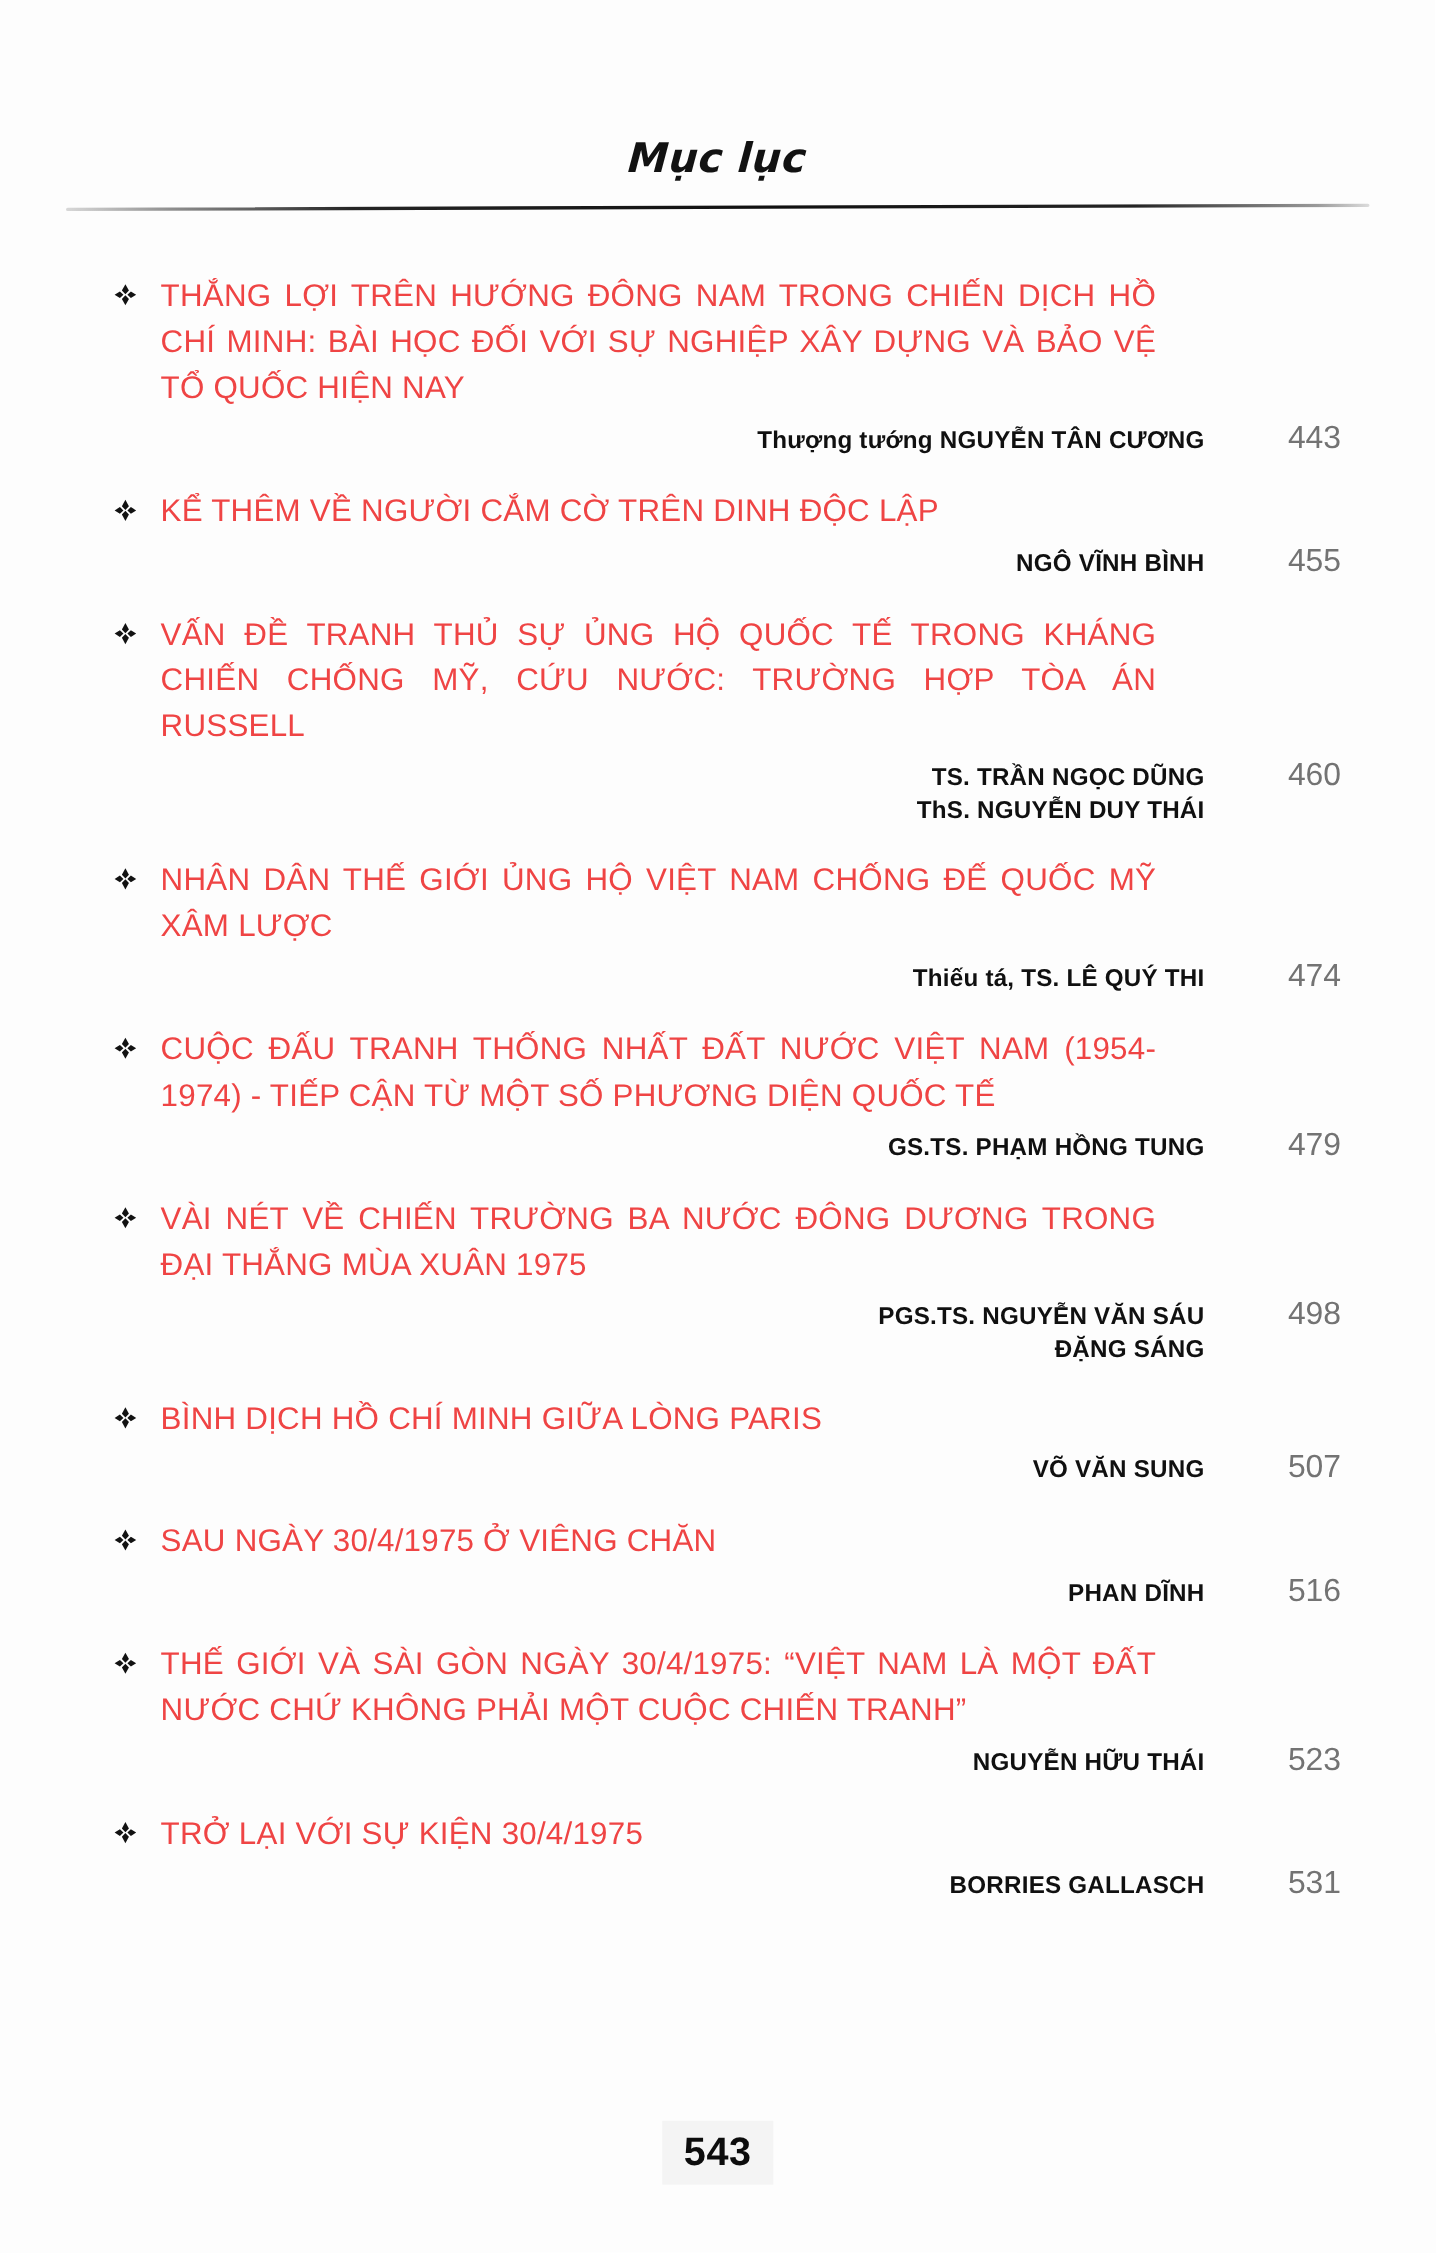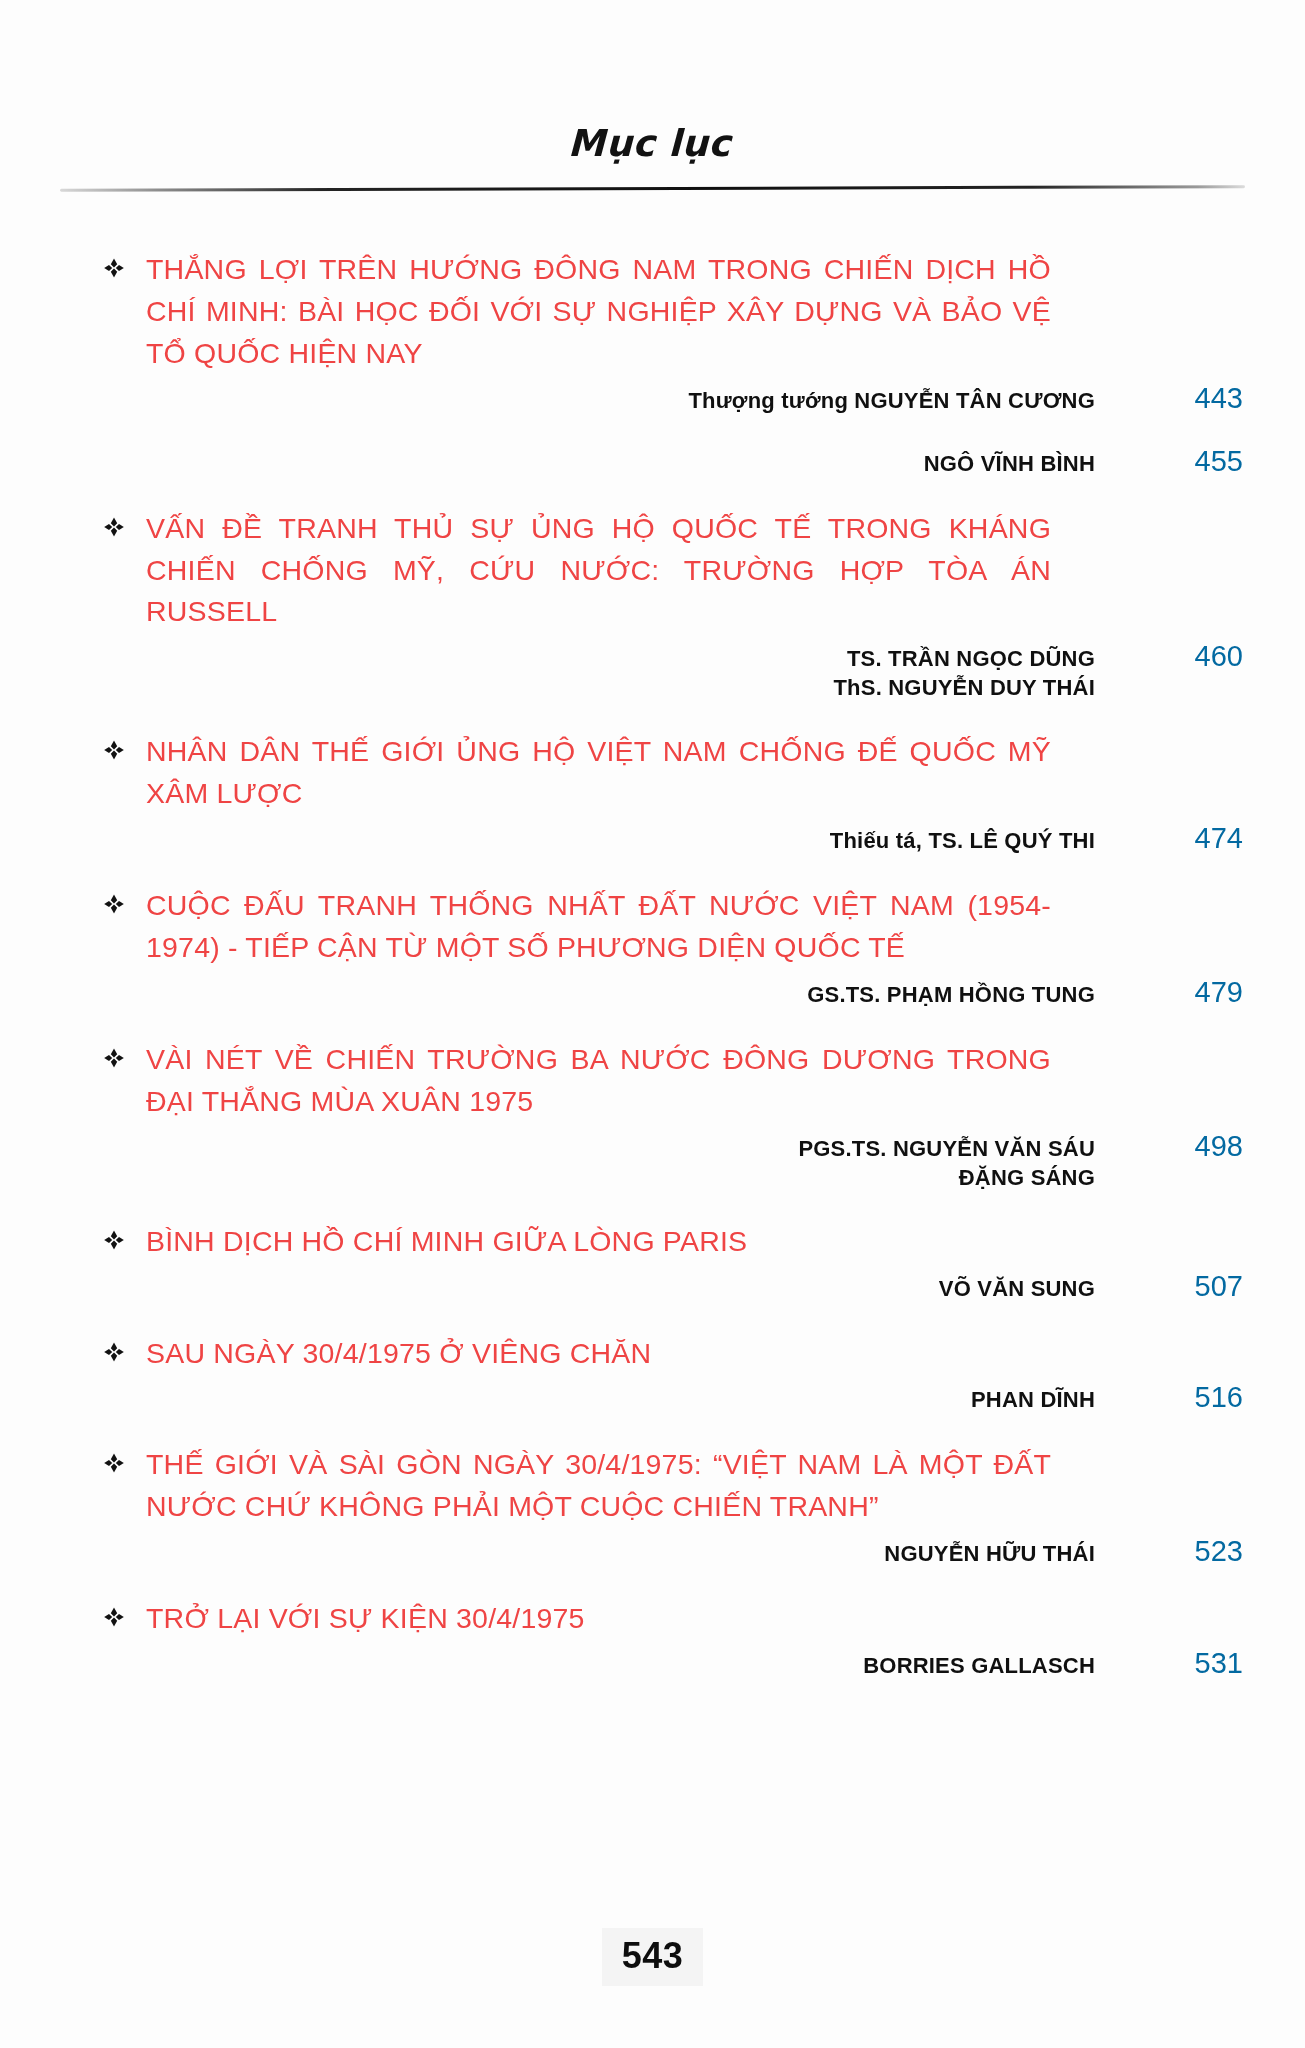--- a/index.html
+++ b/index.html
@@ -99,25 +99,25 @@
     padding-right: 52px;
     font-family: "Liberation Sans", sans-serif;
     font-weight: bold;
     font-size: 22px;
     letter-spacing: 0.2px;
     color: #101010;
     white-space: nowrap;
   }
   .pageno {
     flex: 0 0 96px;
-    text-align: right;
+    text-align: center;
     font-family: "Liberation Sans", sans-serif;
     font-weight: normal;
     font-size: 29px;
-    color: #0369a1;
+    color: #737373;
   }
   .pageno.blank { color: transparent; }
 
   
   .footer {
     position: absolute;
     left: 0;
     right: 0;
     bottom: 62px;
     text-align: center;
@@ -154,20 +154,28 @@
               <path d="M2.2 12 L7.0 9.0 L10.2 12 L7.0 15.0 Z" fill="#121212"></path>
               <path d="M21.8 12 L17.0 9.0 L13.8 12 L17.0 15.0 Z" fill="#121212"></path>
             </svg>
           </span><span>THẮNG LỢI TRÊN HƯỚNG ĐÔNG NAM TRONG CHIẾN DỊCH HỒ CHÍ MINH: BÀI HỌC ĐỐI VỚI SỰ NGHIỆP XÂY DỰNG VÀ BẢO VỆ TỔ QUỐC HIỆN NAY</span></div>
         <div class="byline-row">
           <span class="authors">Thượng tướng NGUYỄN TÂN CƯƠNG</span>
           <span class="pageno">443</span>
         </div>
       </div>
       <div class="entry">
+        <div class="entry-title"><span class="bullet-icon">
+            <svg viewBox="0 0 24 24" width="24" height="24" aria-hidden="true">
+              <path d="M12 2.4 L15.2 8.2 L12 11.6 L8.8 8.2 Z" fill="#121212"></path>
+              <path d="M12 12.4 L15.2 15.8 L12 21.6 L8.8 15.8 Z" fill="#121212"></path>
+              <path d="M2.2 12 L7.0 9.0 L10.2 12 L7.0 15.0 Z" fill="#121212"></path>
+              <path d="M21.8 12 L17.0 9.0 L13.8 12 L17.0 15.0 Z" fill="#121212"></path>
+            </svg>
+          </span><span>KỂ THÊM VỀ NGƯỜI CẮM CỜ TRÊN DINH ĐỘC LẬP</span></div>
         <div class="byline-row">
           <span class="authors">NGÔ VĨNH BÌNH</span>
           <span class="pageno">455</span>
         </div>
       </div>
       <div class="entry">
         <div class="entry-title justify"><span class="bullet-icon">
             <svg viewBox="0 0 24 24" width="24" height="24" aria-hidden="true">
               <path d="M12 2.4 L15.2 8.2 L12 11.6 L8.8 8.2 Z" fill="#121212"></path>
               <path d="M12 12.4 L15.2 15.8 L12 21.6 L8.8 15.8 Z" fill="#121212"></path>

